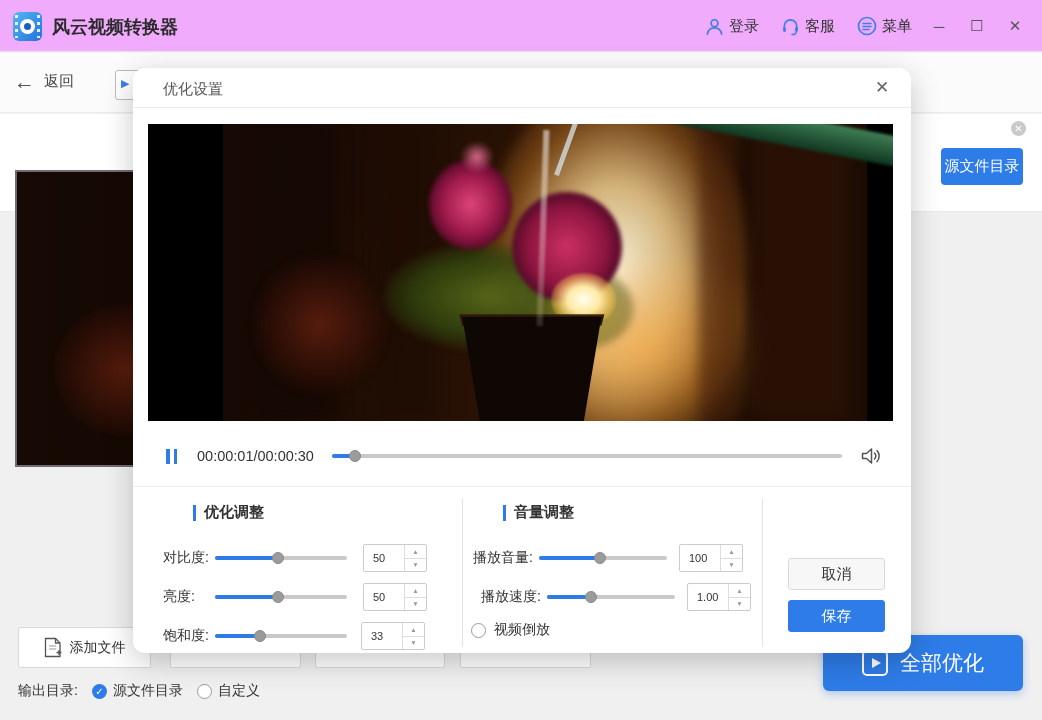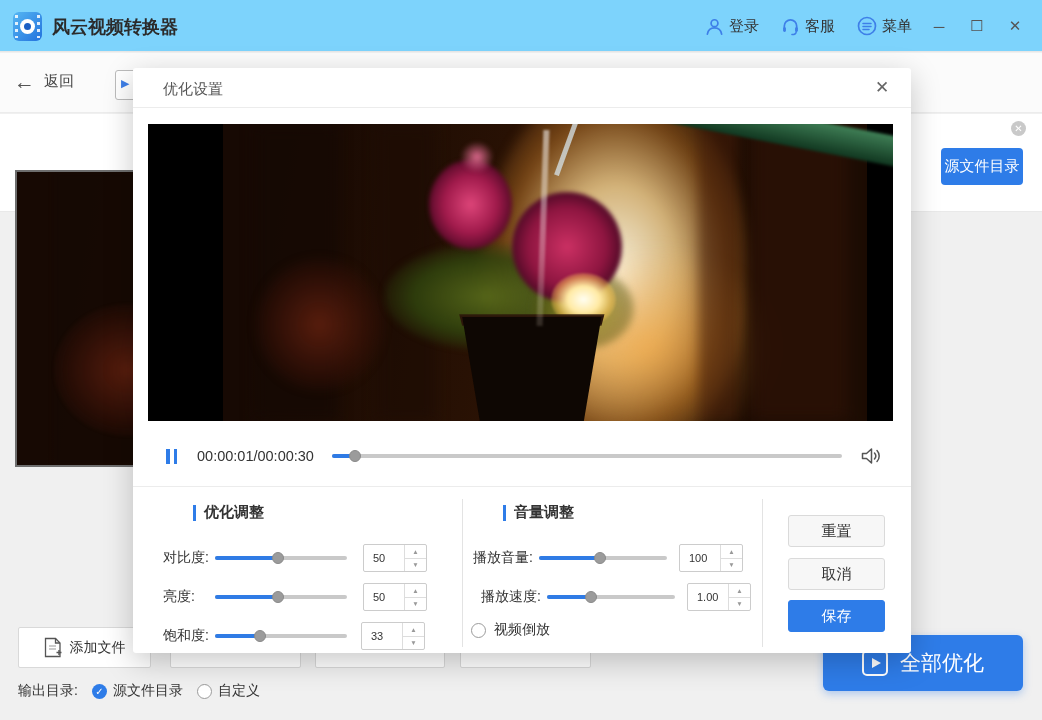--- a/index.html
+++ b/index.html
@@ -1,21 +1,21 @@
 <!DOCTYPE html>
 <html><head>
 <meta charset="utf-8">
 <style>
   * { margin:0; padding:0; box-sizing:border-box; }
   html,body { width:1042px; height:720px; overflow:hidden;
     font-family:"Liberation Sans","DejaVu Sans",sans-serif; background:#f0f0f0; }
 
   
   .titlebar { position:absolute; left:0; top:0; width:1042px; height:52px;
-    background:#7dd3fc; border-bottom:1px solid #e7e7e7; z-index:5; }
+    background:#f0abfc; border-bottom:1px solid #e7e7e7; z-index:5; }
   .app-icon { position:absolute; left:13px; top:12px; width:29px; height:29px; border-radius:6px;
     background:linear-gradient(135deg,#55b6f3,#2372dd); }
   .app-icon .ring { position:absolute; left:7px; top:7px; width:15px; height:15px; border-radius:50%;
     background:#fff; }
   .app-icon .dot { position:absolute; left:11px; top:11px; width:7px; height:7px; border-radius:50%;
     background:#1b5fc4; }
   .app-icon .perf { position:absolute; top:3px; width:3px; height:23px;
     background:repeating-linear-gradient(#fff 0 3px, transparent 3px 7px); opacity:.85; }
   .app-title { position:absolute; left:52px; top:15px; font-size:18px; font-weight:bold; color:#2b2b2b; }
   .tb-right { position:absolute; right:130px; top:0; height:52px; display:flex; align-items:center; gap:22px; }
@@ -61,21 +61,21 @@
   .opt-group { display:flex; align-items:center; gap:6px; }
   .optimize-all { position:absolute; left:823px; top:635px; width:200px; height:56px; border-radius:6px;
     background:#2e7ce8; border:none; color:#fff; font-size:21px; display:flex; align-items:center;
     justify-content:center; gap:12px; box-shadow:0 3px 8px rgba(46,124,232,.35); }
   .play-sq { width:26px; height:26px; border:2px solid #fff; border-radius:5px; position:relative; }
   .play-sq:after { content:""; position:absolute; left:8px; top:6px;
     border-left:9px solid #fff; border-top:5px solid transparent; border-bottom:5px solid transparent; }
 
   
   .dialog { position:absolute; left:133px; top:68px; width:778px; height:585px; background:#fff;
-    border-radius:3px; box-shadow:0 8px 30px rgba(0,0,0,.22); z-index:10; }
+    border-radius:12px; box-shadow:0 8px 30px rgba(0,0,0,.22); z-index:10; }
   .dlg-head { position:relative; height:40px; border-bottom:1px solid #ececec; }
   .dlg-title { position:absolute; left:30px; top:12px; font-size:15px; color:#555; }
   .dlg-close { position:absolute; right:18px; top:9px; width:22px; height:22px; font-size:17px;
     color:#666; text-align:center; line-height:22px; }
 
   
   .photo { position:absolute; left:15px; top:56px; width:745px; height:297px; background:#000;
     overflow:hidden; --b:1; }
   .pcontent { position:absolute; top:0; bottom:0; left:10%; right:3.5%;
     background:linear-gradient(100deg,#170903 10%,#2a1204 45%,#1c0c03 80%); }
@@ -432,17 +432,16 @@
             <div>▼</div>
           </div>
       </div>
     </div>
 
     <div class="rev-row" style="left:338px">
       <span class="radio"></span>
       <span>视频倒放</span>
     </div>
 
-    <div class="dlg-btn" style="left:655px;top:28px">重置</div>
     <div class="dlg-btn" style="left:655px;top:71px">取消</div>
     <div class="dlg-btn primary" style="left:655px;top:113px">保存</div>
   </div>
 </div>
 
 </body></html>

